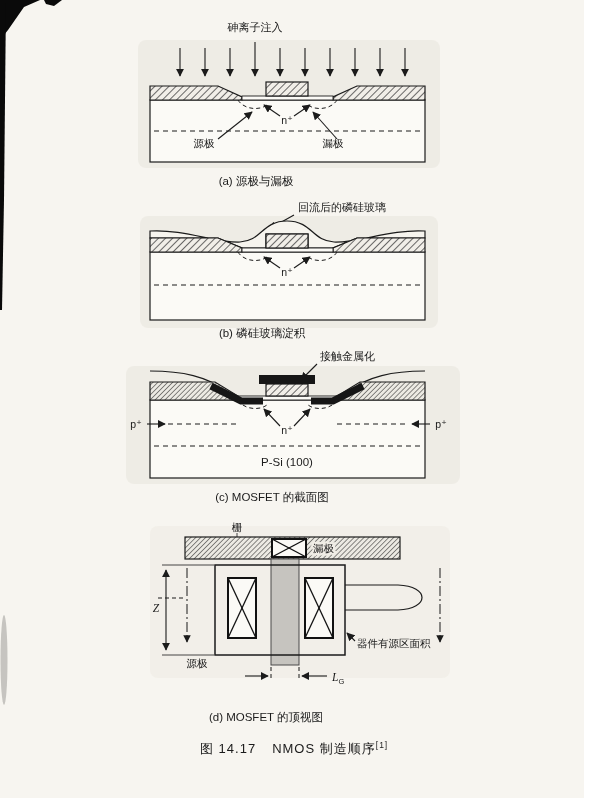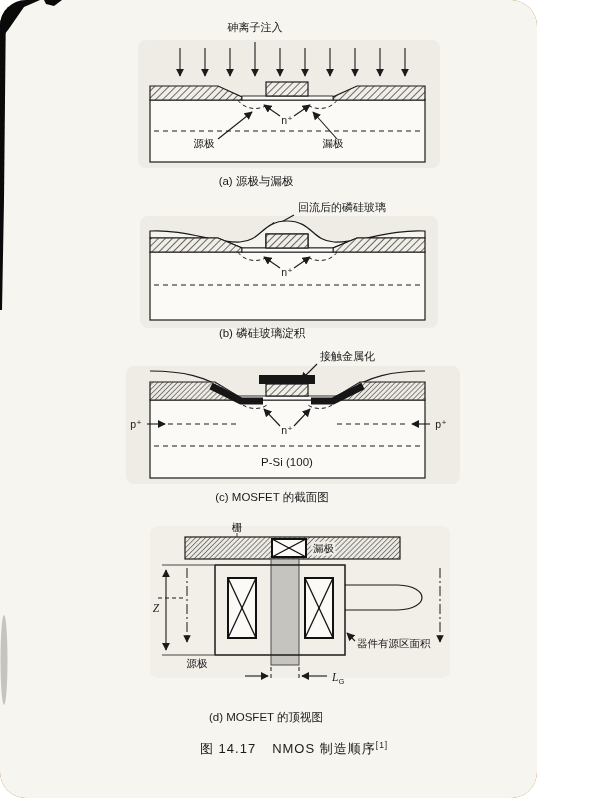--- a/index.html
+++ b/index.html
@@ -1,16 +1,16 @@
 <!DOCTYPE html>
 <html><head>
 <meta charset="utf-8">
 <style>
   html,body{margin:0;padding:0;}
-  .page{position:relative;width:537px;height:798px;background:#a16207;overflow:hidden;border-radius:26px;}
+  .page{position:relative;width:584px;height:798px;background:#a16207;overflow:hidden;}
   svg{position:absolute;inset:0;display:block;}
   text{font-family:"Liberation Sans","DejaVu Sans",sans-serif;fill:#1b1b1b;}
   .t{font-size:11px;}
   .ts{font-size:10.5px;}
   .cap{font-size:11.5px;}
   .maincap{font-size:13px;letter-spacing:1px;}
   .ser{font-family:"Liberation Serif","DejaVu Serif",serif;font-style:italic;font-size:11.5px;}
   .sub{font-size:7.5px;}
   .ref{font-size:8.5px;}
   .ln{stroke:#1b1b1b;stroke-width:1.2;fill:none;}

